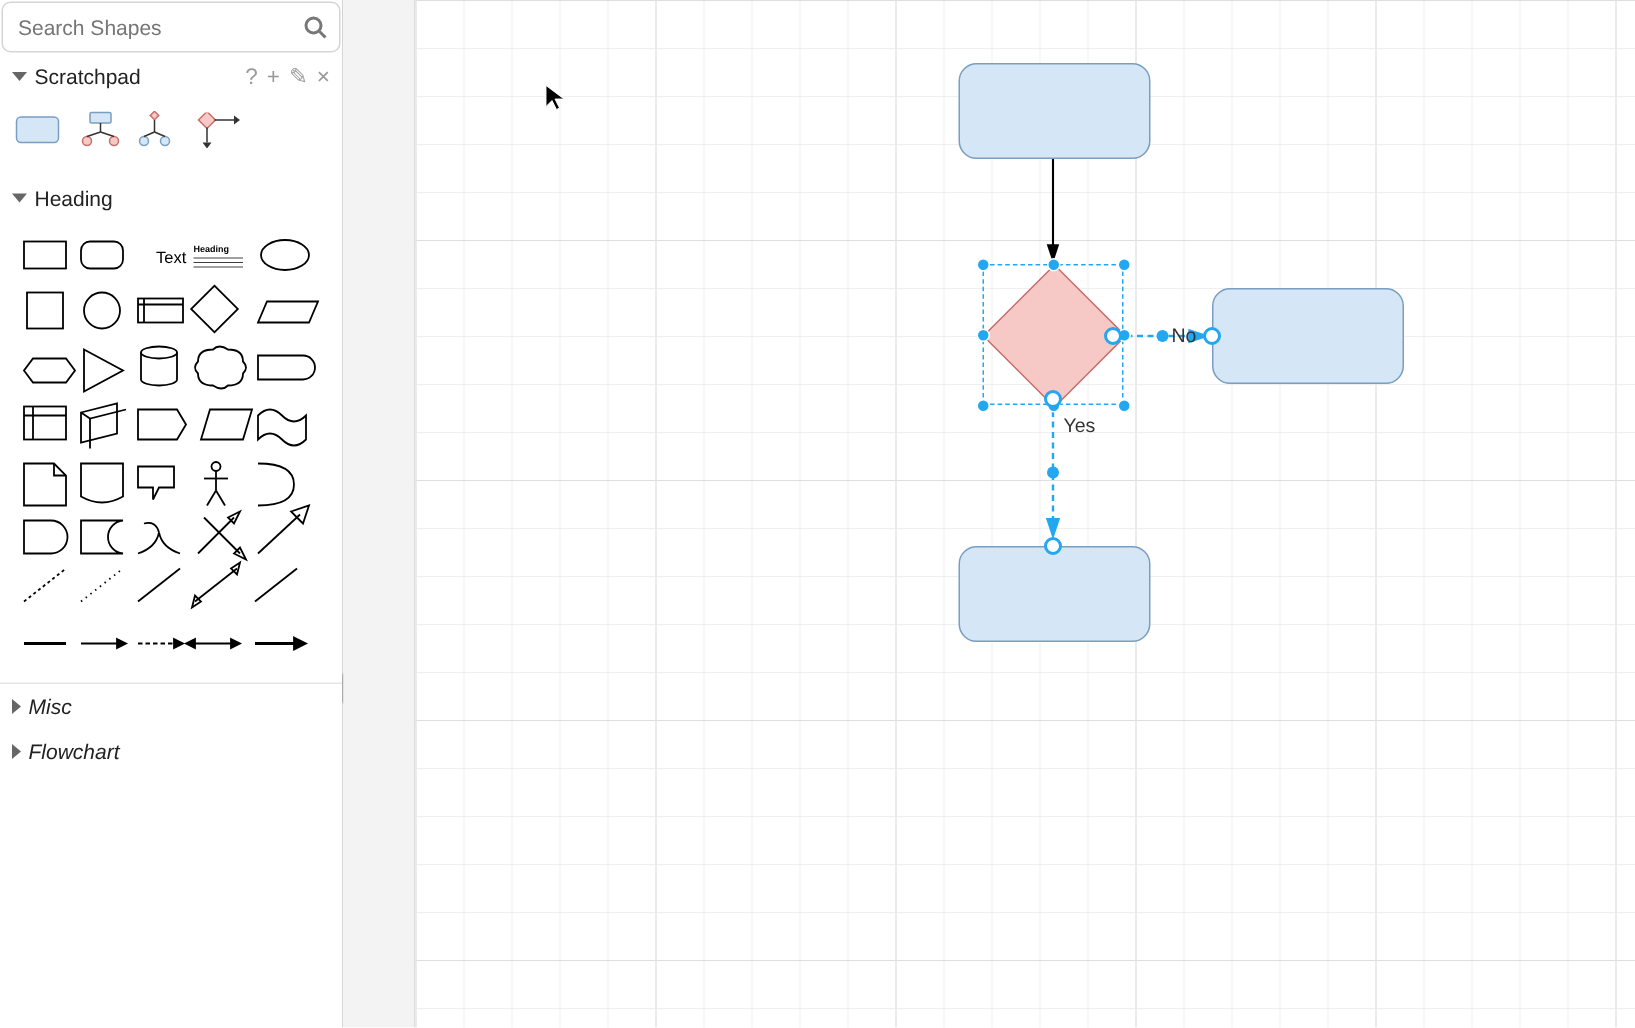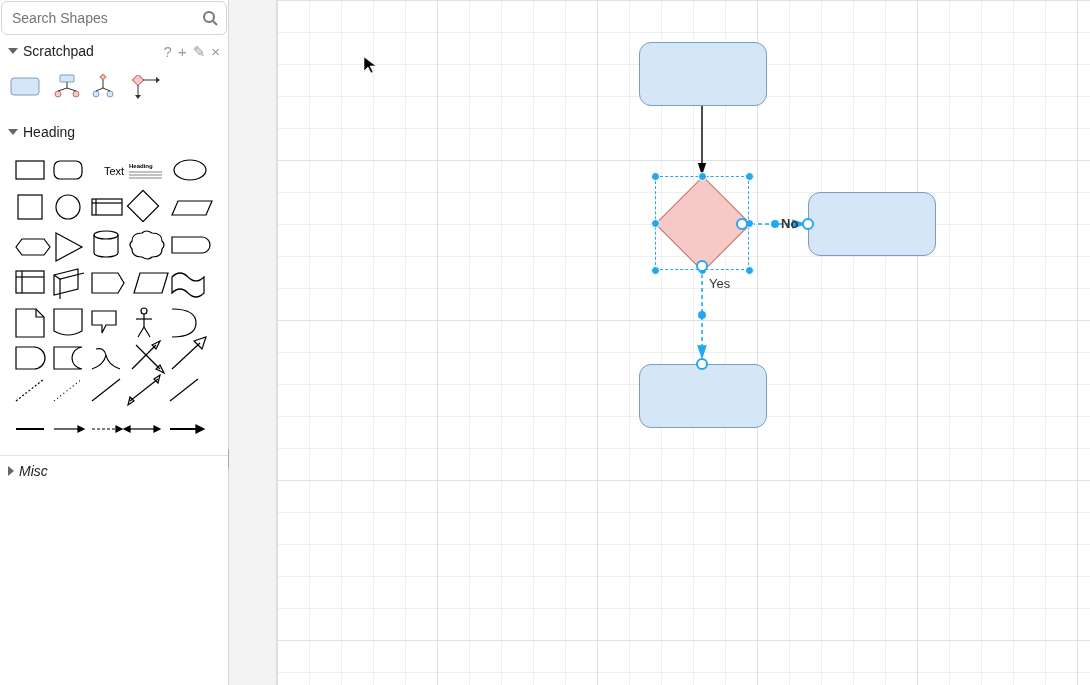--- a/index.html
+++ b/index.html
@@ -203,20 +203,24 @@
             </g>
         </g>
       </svg>
     </div>
 
     <div class="cat-list">
       <div class="section-header cat">
         <span class="tri right"></span>
         <span>Misc</span>
       </div>
+      <div class="section-header cat">
+        <span class="tri right"></span>
+        <span>Flowchart</span>
+      </div>
     </div>
   </div>
 
   <div class="scroll-handle left"></div>
 
   <div class="canvas-area">
     <div class="ruler-v"></div>
     <div class="canvas">
       <div class="grid"></div>
 
@@ -238,21 +242,21 @@
         <line x1="425" y1="274" x2="425" y2="358" stroke="#22a7f0" stroke-width="1.6" stroke-dasharray="4,3" marker-end="url(#arrowB)"></line>
         <circle cx="425" cy="315" r="4" fill="#22a7f0"></circle>
       </svg>
 
       <div class="box" style="left:362px; top:42px; width:128px; height:64px;"></div>
       <div class="box" style="left:531px; top:192px; width:128px; height:64px;"></div>
       <div class="box" style="left:362px; top:364px; width:128px; height:64px;"></div>
 
       <div class="diamond" style="left:392px; top:190px; width:68px; height:68px;"></div>
 
-      <div class="label" style="left:504px; top:216px;font-weight:bold;">No</div>
+      <div class="label" style="left:504px; top:216px;">No</div>
       <div class="label" style="left:432px; top:276px;">Yes</div>
 
       <div class="sel-box" style="left:378px; top:176px; width:94px; height:94px;"></div>
       <div class="handle" style="left:374px; top:172px;"></div>
       <div class="handle" style="left:421px; top:172px;"></div>
       <div class="handle" style="left:468px; top:172px;"></div>
       <div class="handle" style="left:374px; top:219px;"></div>
       <div class="handle" style="left:468px; top:219px;"></div>
       <div class="handle" style="left:374px; top:266px;"></div>
       <div class="handle" style="left:421px; top:266px;"></div>

